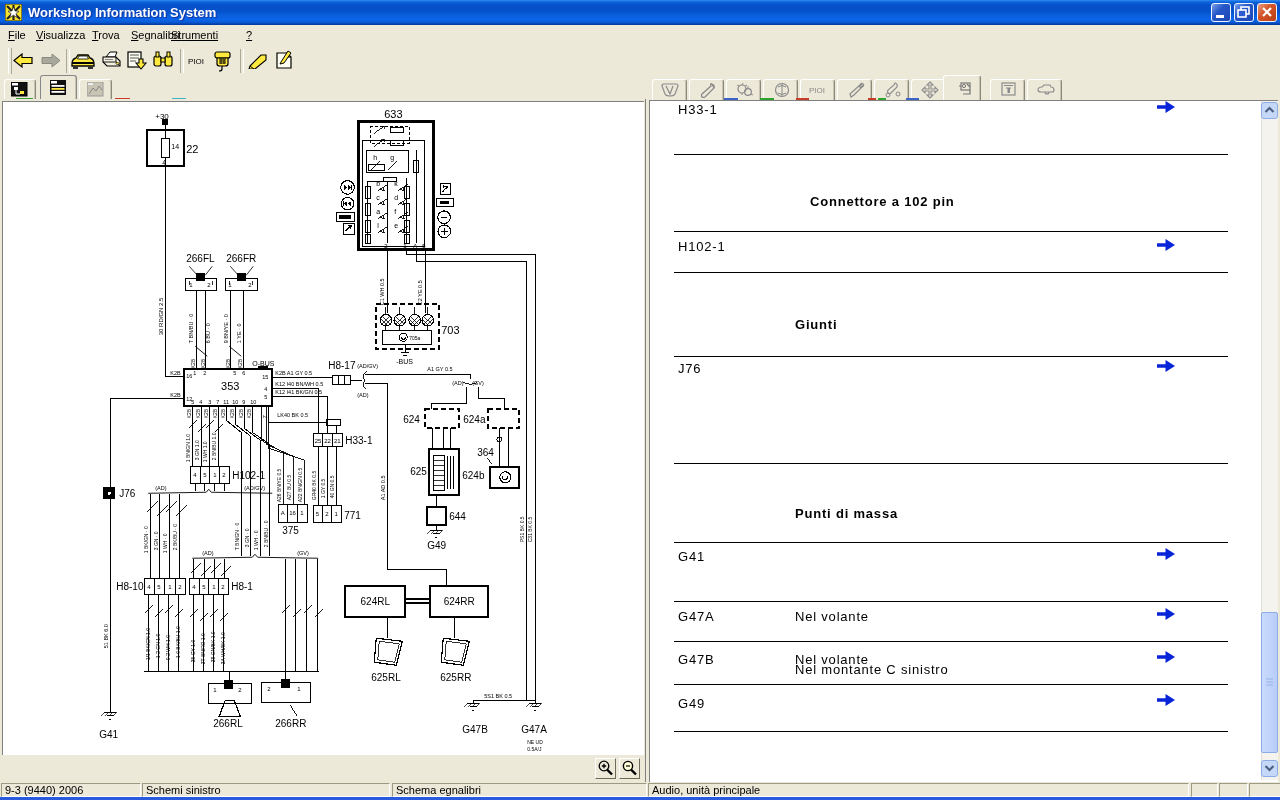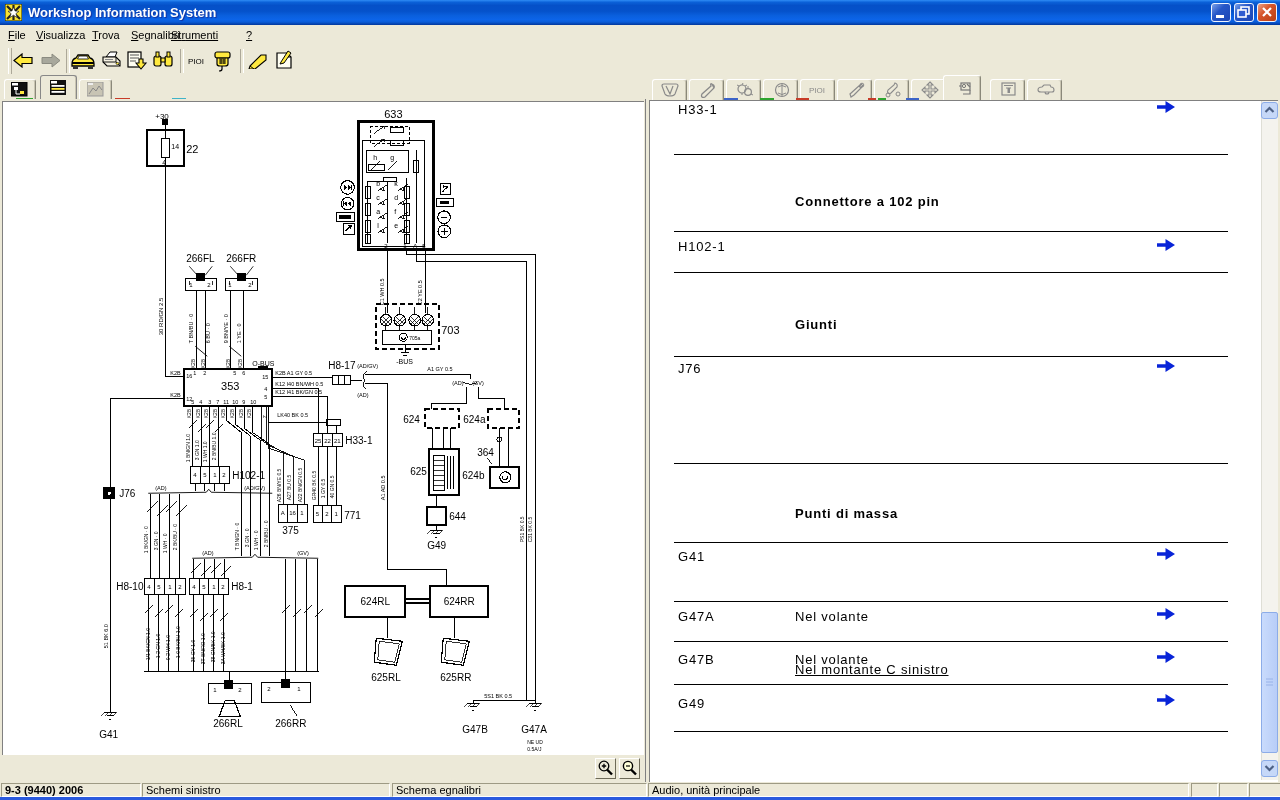--- a/index.html
+++ b/index.html
@@ -605,21 +605,21 @@
     </svg>
 </div>
 
 <div class="abs" id="rightpanel"></div>
 <div class="abs" id="rp-content" style="left:0px;top:0px;width:1280px;height:782px;overflow:hidden;pointer-events:none;">
   <div class="rowlabel" style="top:101.5px;">H33-1</div>
   <svg class="arrow" style="left:1157px;top:101px;" viewBox="0 0 18 12">
       <path d="M0,4.2 H8.5 V0 L18,6 8.5,12 V7.8 H0 Z" fill="#0824d8"></path>
     </svg>
   <div class="sep" style="top:154px;"></div>
-  <div class="rhead" style="top:193.5px;">Connettore a 102 pin</div>
+  <div class="rhead" style="top:193.5px;margin-left:15px;">Connettore a 102 pin</div>
   <div class="sep" style="top:231px;"></div>
   <div class="rowlabel" style="top:239px;">H102-1</div>
   <svg class="arrow" style="left:1157px;top:239px;" viewBox="0 0 18 12">
       <path d="M0,4.2 H8.5 V0 L18,6 8.5,12 V7.8 H0 Z" fill="#0824d8"></path>
     </svg>
   <div class="sep" style="top:272px;"></div>
   <div class="rhead" style="top:316.5px;">Giunti</div>
   <div class="sep" style="top:356px;"></div>
   <div class="rowlabel" style="top:360.5px;">J76</div>
   <svg class="arrow" style="left:1157px;top:360px;" viewBox="0 0 18 12">
@@ -639,21 +639,21 @@
       <path d="M0,4.2 H8.5 V0 L18,6 8.5,12 V7.8 H0 Z" fill="#0824d8"></path>
     </svg>
   <div class="sep" style="top:641px;"></div>
   <div class="rowlabel" style="top:652px;">G47B</div>
   <div class="rowtext" style="top:652px;">Nel volante</div>
   <svg class="arrow" style="left:1157px;top:651px;" viewBox="0 0 18 12">
       <path d="M0,4.2 H8.5 V0 L18,6 8.5,12 V7.8 H0 Z" fill="#0824d8"></path>
     </svg>
   <div class="sep" style="top:684px;"></div>
   <div class="rowlabel" style="top:695.5px;">G49</div>
-  <div class="rowtext" style="top:662px;text-decoration:underline;">Nel montante C sinistro</div>
+  <div class="rowtext" style="top:662px;">Nel montante C sinistro</div>
   <svg class="arrow" style="left:1157px;top:694px;" viewBox="0 0 18 12">
       <path d="M0,4.2 H8.5 V0 L18,6 8.5,12 V7.8 H0 Z" fill="#0824d8"></path>
     </svg>
   <div class="sep" style="top:731px;"></div>
 </div>
 
 <div class="abs" style="left:1261px;top:101px;width:17px;height:679px;background:#f4f3ee;border-left:1px solid #deded6;"></div>
 <div class="abs" style="left:1261px;top:102px;width:17px;height:17px;background:#c6d8f8;border:1px solid #8cace8;border-radius:3px;box-sizing:border-box;">
   <svg width="15" height="15">
       <path d="M3.5,9 L7.5,5 L11.5,9" fill="none" stroke="#4d6185" stroke-width="2.2"></path>
@@ -661,21 +661,21 @@
 <div class="abs" style="left:1261px;top:760px;width:17px;height:17px;background:#c6d8f8;border:1px solid #8cace8;border-radius:3px;box-sizing:border-box;">
   <svg width="15" height="15">
       <path d="M3.5,5 L7.5,9 L11.5,5" fill="none" stroke="#4d6185" stroke-width="2.2"></path>
     </svg></div>
 <div class="abs" style="left:1261px;top:612px;width:17px;height:141px;background:linear-gradient(90deg,#c9dbfc,#b8cdf8);border:1px solid #8cace8;border-radius:2px;box-sizing:border-box;">
   <svg width="15" height="139">
       <path d="M4,66 h7 M4,69 h7 M4,72 h7" stroke="#98b2e8" stroke-width="1"></path>
     </svg></div>
 
 <div class="abs" id="statusbar">
-  <div class="scell" style="left:1px;width:135px;font-weight:bold;">9-3 (9440) 2006</div>
+  <div class="scell" style="left:1px;width:135px;">9-3 (9440) 2006</div>
   <div class="scell" style="left:142px;width:243px;">Schemi sinistro</div>
   <div class="scell" style="left:392px;width:250px;">Schema egnalibri</div>
   <div class="scell" style="left:648px;width:536px;">Audio, unità principale</div>
   <div class="scell" style="left:1191px;width:22px;"></div>
   <div class="scell" style="left:1219px;width:24px;"></div>
   <div class="scell" style="left:1249px;width:30px;"></div>
 </div>
 <div class="abs" style="left:1278px;top:99px;width:2px;height:684px;background:#ECE9D8;"></div>
 <div class="abs" id="bluestrip"></div>
 

